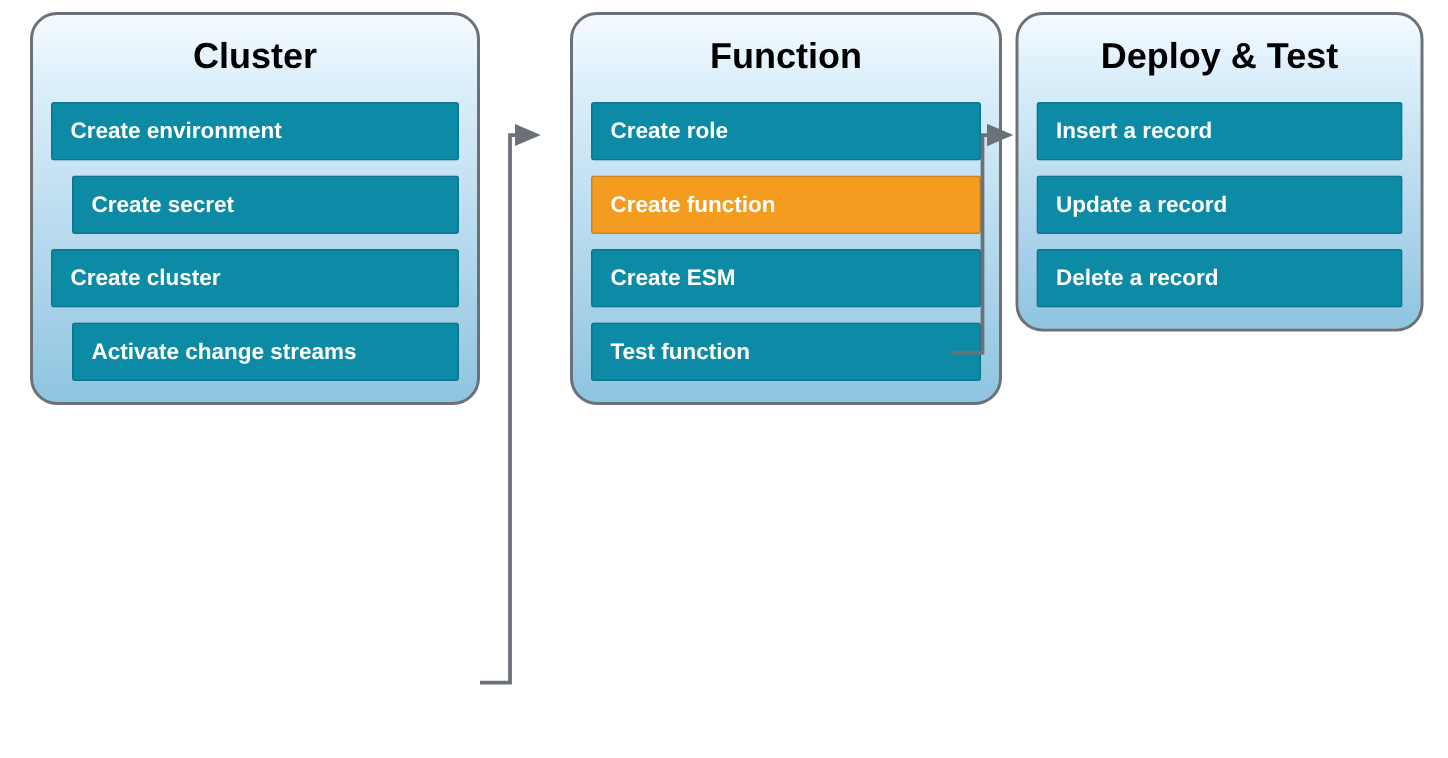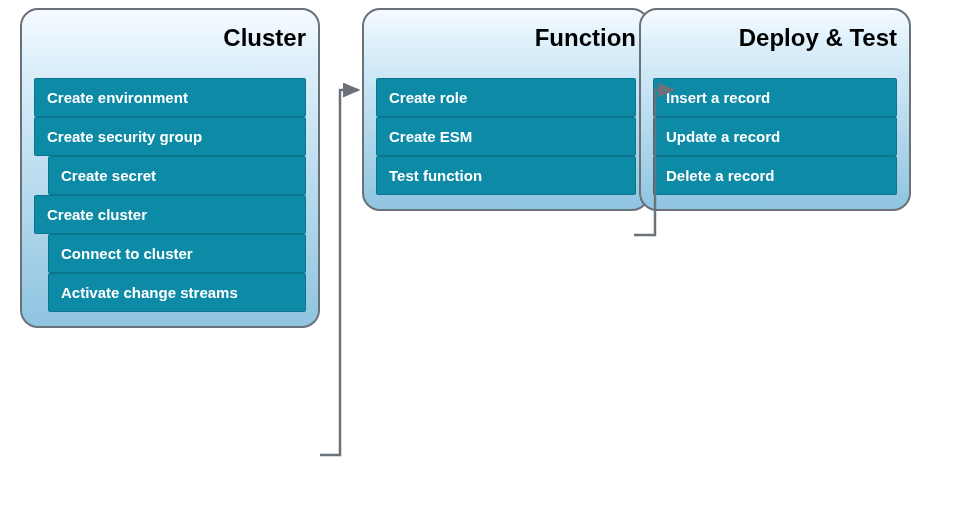--- a/index.html
+++ b/index.html
@@ -16,29 +16,30 @@
     height: 505px;
   }
   .panel {
     position: absolute;
     border-radius: 18px;
     border: 2px solid #6b7178;
     background: linear-gradient(180deg, #f6fbff 0%, #def0fb 16%, #8fc4e0 100%);
     padding: 10px 12px 14px 12px;
   }
   .panel-title {
-    text-align: right;
+    text-align: center;
     font-size: 24px;
     font-weight: 700;
     color: #000;
-    margin: 4px 0 26px 0;
+    margin: 4px 0 16px 0;
   }
   .items {
     display: flex;
     flex-direction: column;
+    gap: 10px;
   }
   .item {
     background: #0d8aa6;
     color: #ffffff;
     font-weight: 700;
     font-size: 15px;
     padding: 10px 12px;
     border: 1px solid rgba(0,0,0,0.15);
     border-radius: 2px;
   }
@@ -55,38 +56,37 @@
 </style>
 </head>
 <body>
 
 <div class="stage">
 
   <div class="panel" style="left:20px; top:8px; width:300px;">
     <div class="panel-title">Cluster</div>
     <div class="items">
       <div class="item">Create environment</div>
-      <div class="item">Create security group</div>
       <div class="item indent-1">Create secret</div>
       <div class="item">Create cluster</div>
-      <div class="item indent-1">Connect to cluster</div>
       <div class="item indent-1">Activate change streams</div>
     </div>
   </div>
 
-  <div class="panel" style="left:362px; top:8px; width:288px;">
+  <div class="panel" style="left:380px; top:8px; width:288px;">
     <div class="panel-title">Function</div>
     <div class="items">
       <div class="item">Create role</div>
+      <div class="item highlight">Create function</div>
       <div class="item">Create ESM</div>
       <div class="item">Test function</div>
     </div>
   </div>
 
-  <div class="panel" style="left:639px; top:8px; width:272px;">
+  <div class="panel" style="left:677px; top:8px; width:272px;">
     <div class="panel-title">Deploy &amp; Test</div>
     <div class="items">
       <div class="item">Insert a record</div>
       <div class="item">Update a record</div>
       <div class="item">Delete a record</div>
     </div>
   </div>
 
   <svg class="arrow" style="left:0; top:0; width:965px; height:505px;">
     <defs>

